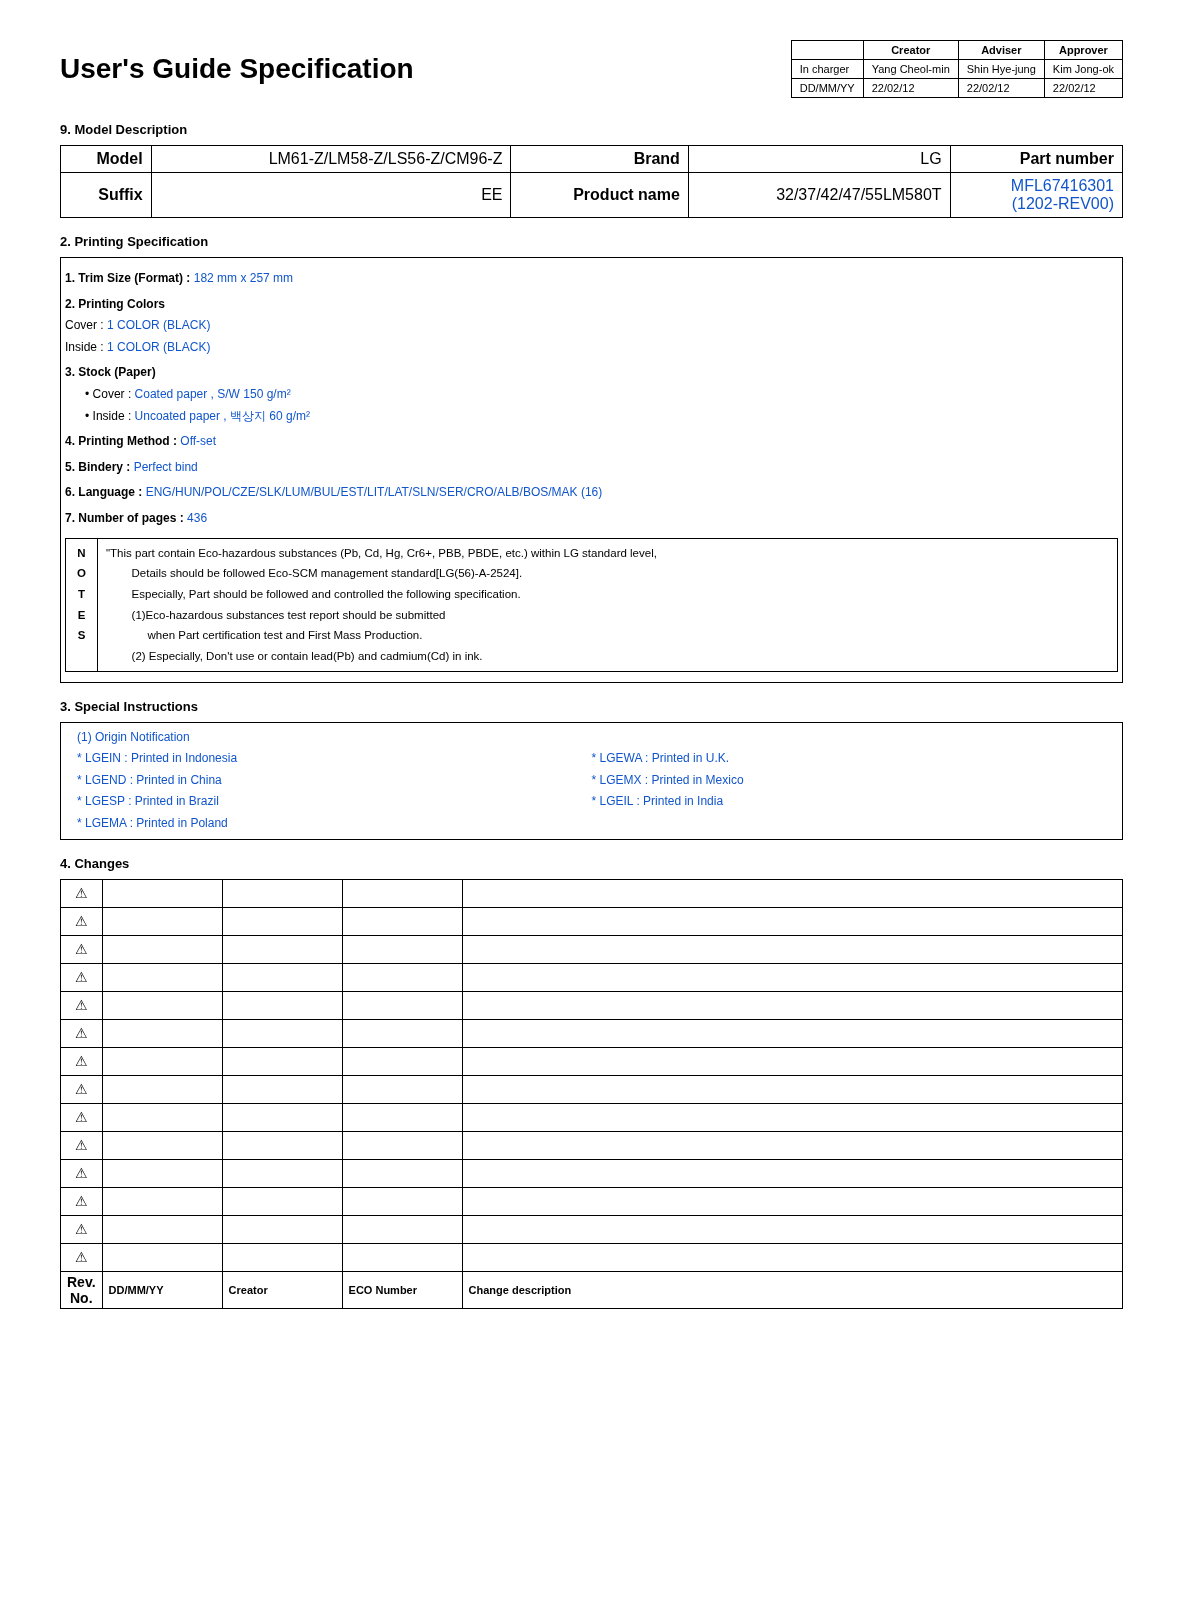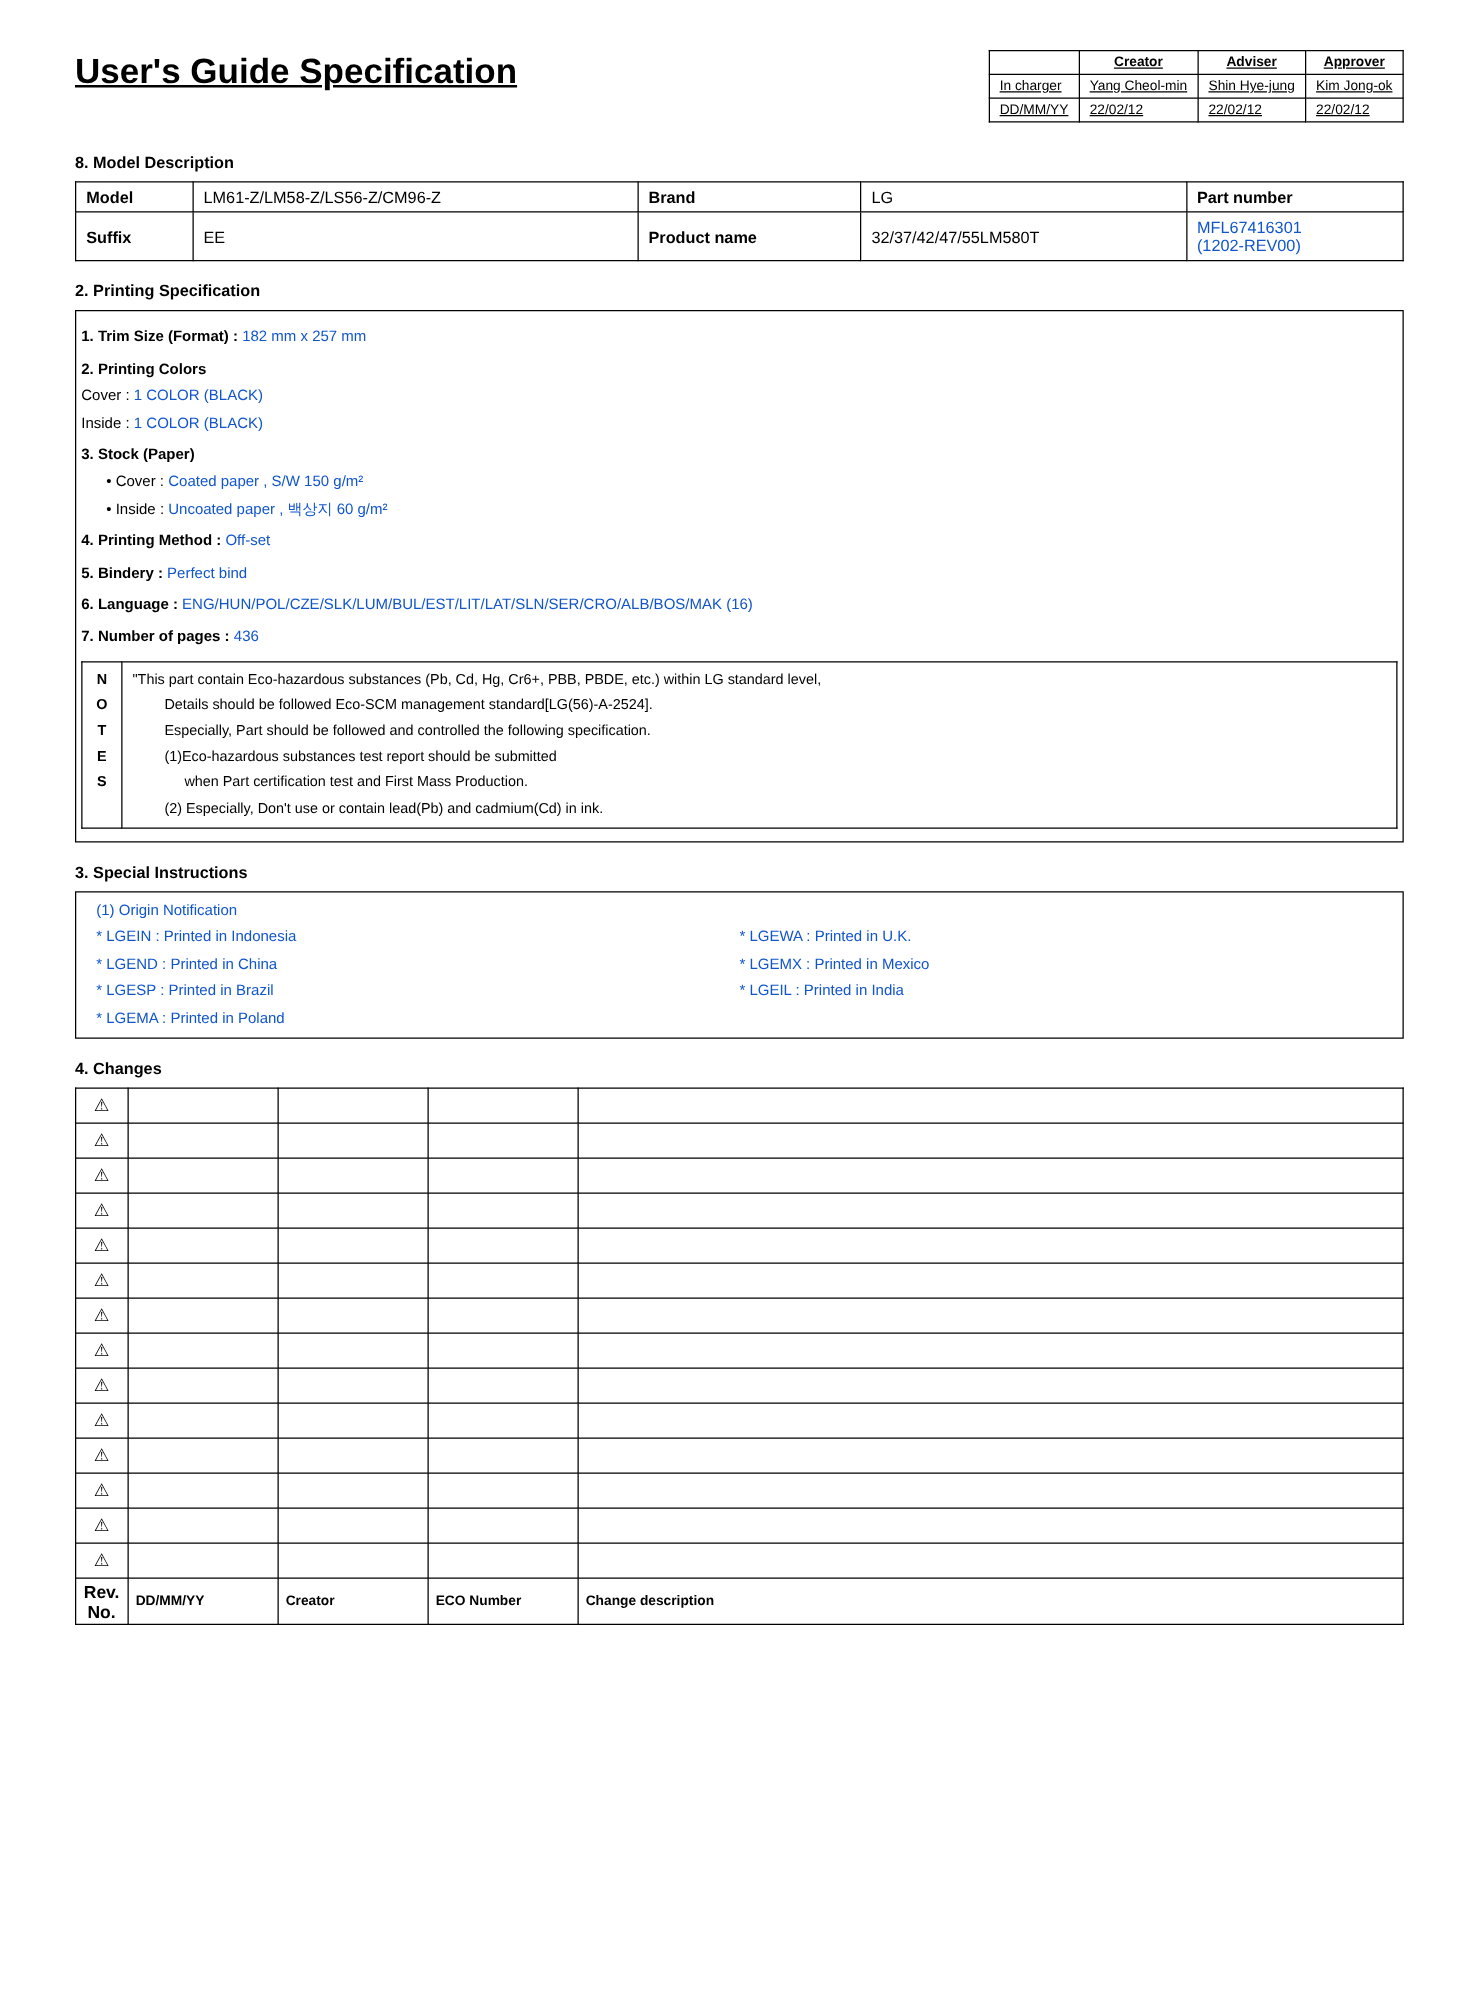--- a/index.html
+++ b/index.html
@@ -9,24 +9,23 @@
       font-size: 13px;
       color: #000;
       width: 1183px;
       min-height: 1601px;
       padding: 40px 60px;
     }
 
     
     .header-area {
       display: flex;
-      align-items: flex-start;
+      align-items: center;
       margin-bottom: 24px;
       gap: 20px;
-      text-decoration: underline;
     }
     .main-title {
       font-size: 28px;
       font-weight: bold;
       flex: 1;
       line-height: 1.2;
     }
     .header-table {
       border-collapse: collapse;
       font-size: 11px;
@@ -47,22 +46,23 @@
       font-weight: bold;
       font-size: 13px;
       margin-bottom: 8px;
       margin-top: 16px;
     }
 
     
     .model-table {
       border-collapse: collapse;
       width: 100%;
-      font-size: 13px;
+      font-size: 16px;
       margin-bottom: 16px;
+      text-align: right;
     }
     .model-table td, .model-table th {
       border: 1px solid #000;
       padding: 4px 8px;
     }
     .model-table .label-cell {
       font-weight: bold;
       white-space: nowrap;
       background: #fff;
     }
@@ -186,21 +186,21 @@
       <tr>
         <td>DD/MM/YY</td>
         <td>22/02/12</td>
         <td>22/02/12</td>
         <td>22/02/12</td>
       </tr>
     </tbody>
       </table>
   </div>
 
-  <div class="section-heading">8. Model Description</div>
+  <div class="section-heading">9. Model Description</div>
   <table class="model-table">
     <tbody>
         <tr>
       <td class="label-cell">Model</td>
       <td>LM61-Z/LM58-Z/LS56-Z/CM96-Z</td>
       <td class="label-cell">Brand</td>
       <td>LG</td>
       <td class="label-cell">Part number</td>
     </tr>
     <tr>

